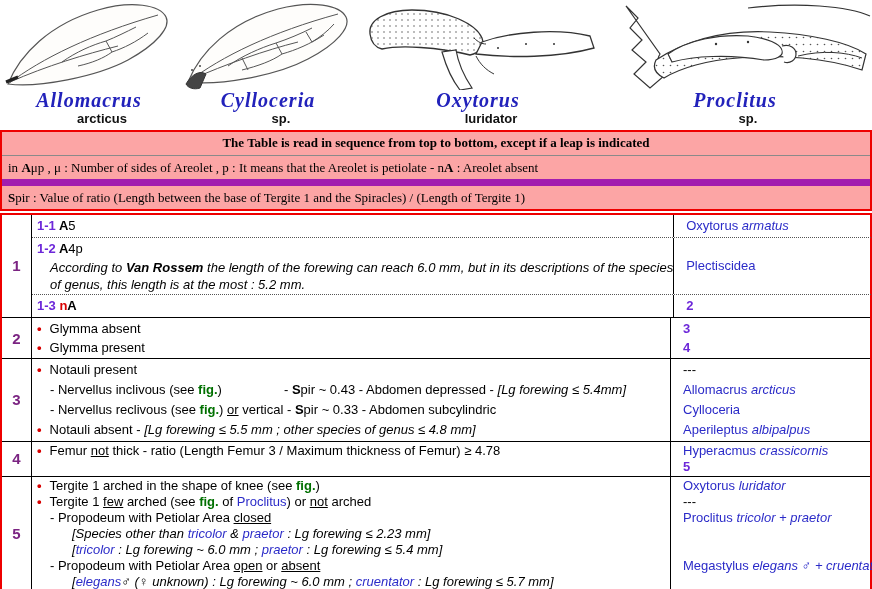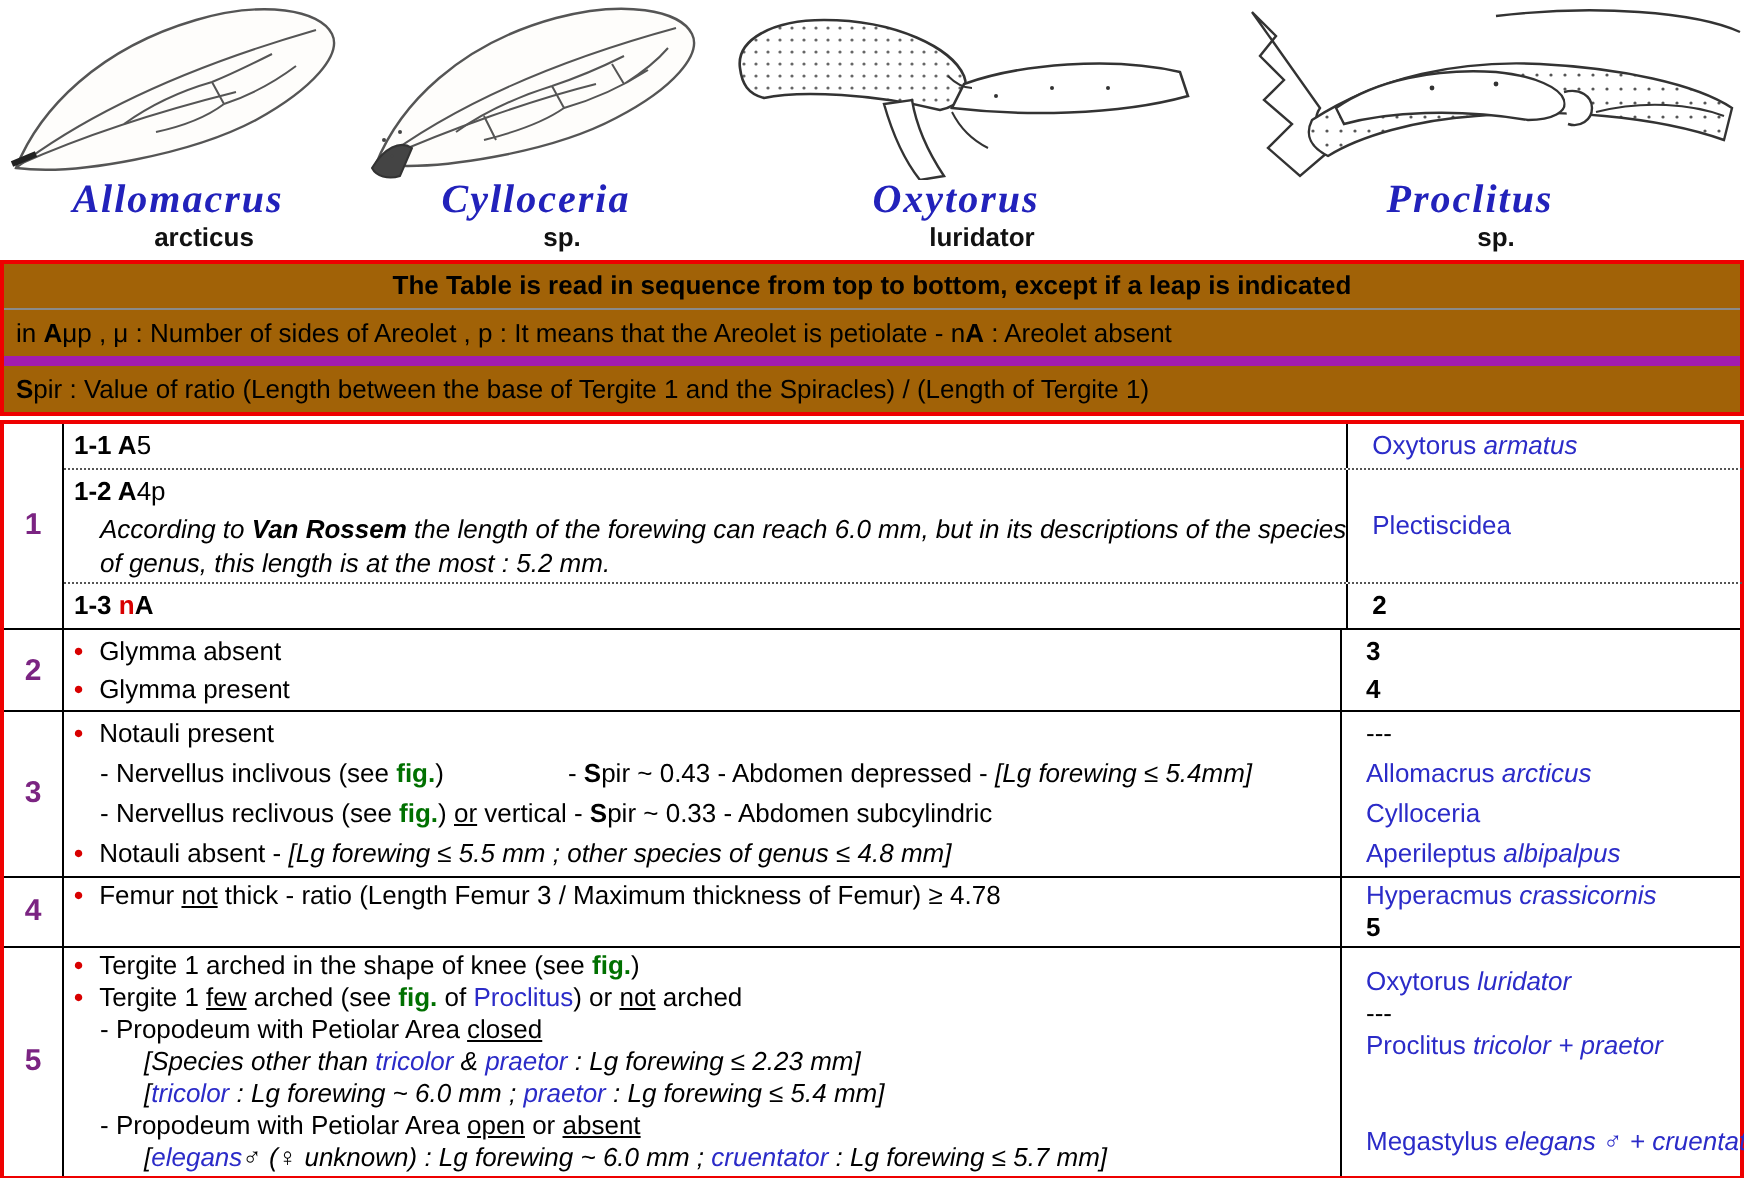--- a/index.html
+++ b/index.html
@@ -15,57 +15,57 @@
   .spec { display:flex; flex-direction:column; align-items:center; }
   .spec svg { display:block; height:90px; width:100%; }
   .genus {
     font-family:"Liberation Serif","DejaVu Serif",serif;
     font-weight:bold; font-style:italic; font-size:20px; line-height:21px;
     color:#2222BB; letter-spacing:1px;
   }
   .species { font-weight:bold; font-size:13px; line-height:15px; color:#111; padding-left:26px; }
 
   
-  .legend { border:2px solid #EE0000; margin-top:2px; background:#a16207; }
+  .legend { border:2px solid #EE0000; margin-top:2px; background:#fca5a5;font-family:Liberation Serif, serif; }
   .legend-title {
     font-weight:bold; text-align:center; font-size:13px;
     padding:3px 0 4px 0; border-bottom:1px solid #8a8a8a;
   }
   .legend-note { padding:3px 0 3px 6px; line-height:17px; }
-  .legend-note.first { border-bottom:5px solid #a21caf; }
+  .legend-note.first { border-bottom:7px solid #a21caf; }
 
   
   .keytable { border:2px solid #EE0000; border-bottom-width:3px; margin-top:2px; background:#fff; }
   .trow { display:flex; }
   .trow + .trow { border-top:1px solid #000; }
   .num {
     width:30px; flex:0 0 30px; border-right:1px solid #000;
     display:flex; align-items:center; justify-content:center;
     font-size:15px; font-weight:bold; color:#7B2482;
   }
   .rowbody { flex:1; display:flex; flex-direction:column; }
   .subrow { display:flex; }
   .subrow.dotted { border-bottom:1px dotted #555; }
   .key { flex:1; padding:1px 0 1px 0; }
   .result {
     width:200px; flex:0 0 200px; border-left:1px solid #000;
-    padding:1px 2px 1px 7px; display:flex; flex-direction:column;justify-content:center;
+    padding:1px 2px 1px 7px; display:flex; flex-direction:column;
   }
   .tl { white-space:nowrap; }
   .p0 { padding-left:5px; }
   .p1 { padding-left:18px; }
   .p2 { padding-left:40px; }
   .ann { line-height:17px !important; }
   .blt { color:#D80000; margin-right:8px; font-weight:bold; }
   .gapsp { display:inline-block; }
 
   .sb  { font-weight:bold; }
   .si  { font-style:italic;margin-top:44px; }
   .su  { text-decoration:underline; }
-  .spb { color:#000000; font-weight:bold; }
+  .spb { color:#6d28d9; font-weight:bold; }
   .srb { color:#D80000; font-weight:bold; }
   .sg  { color:#007000;font-weight:bold; }
   .sl  { color:#2B2BC8; }
   .sli { color:#2B2BC8; font-style:italic; }
   svg path, svg line { vector-effect:non-scaling-stroke; }
 </style>
 </head>
 <body>
 
 <div class="specimens">

